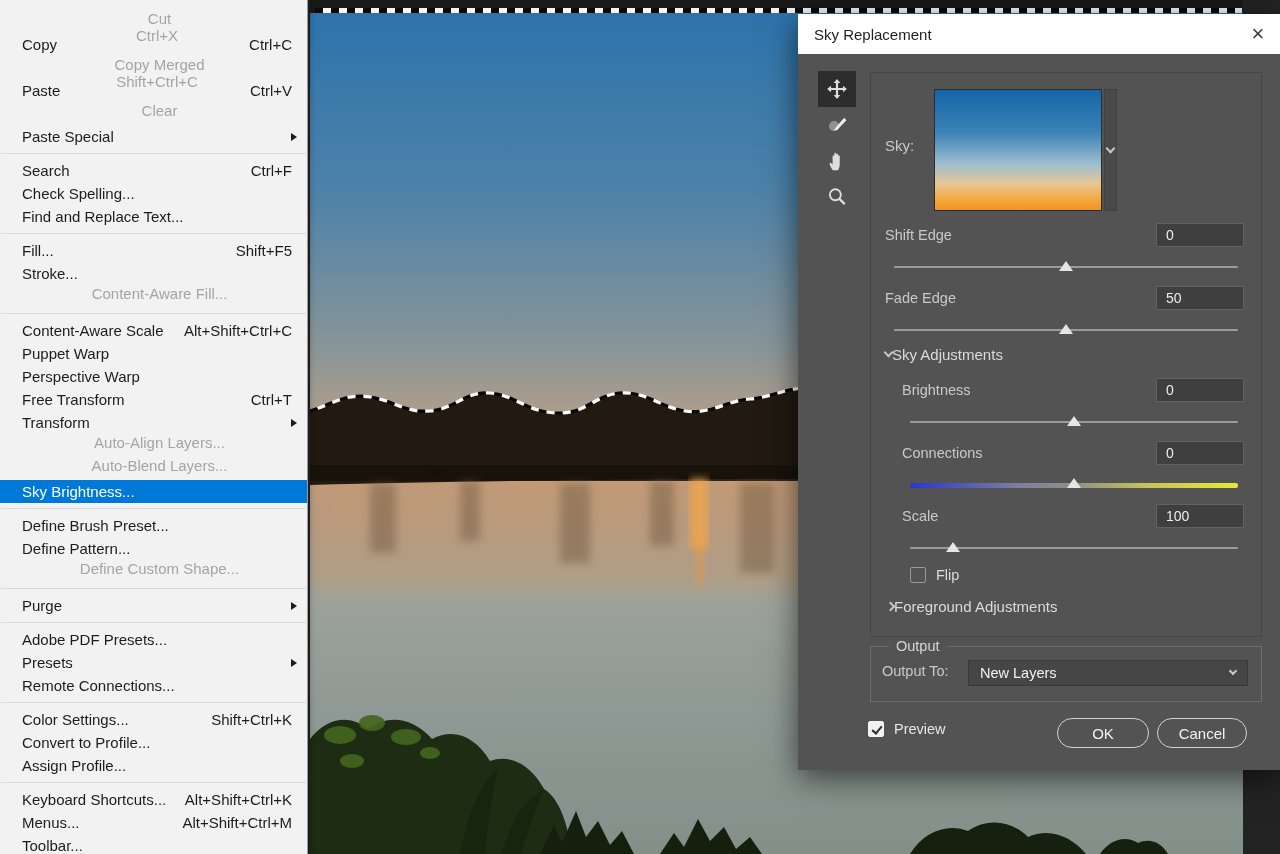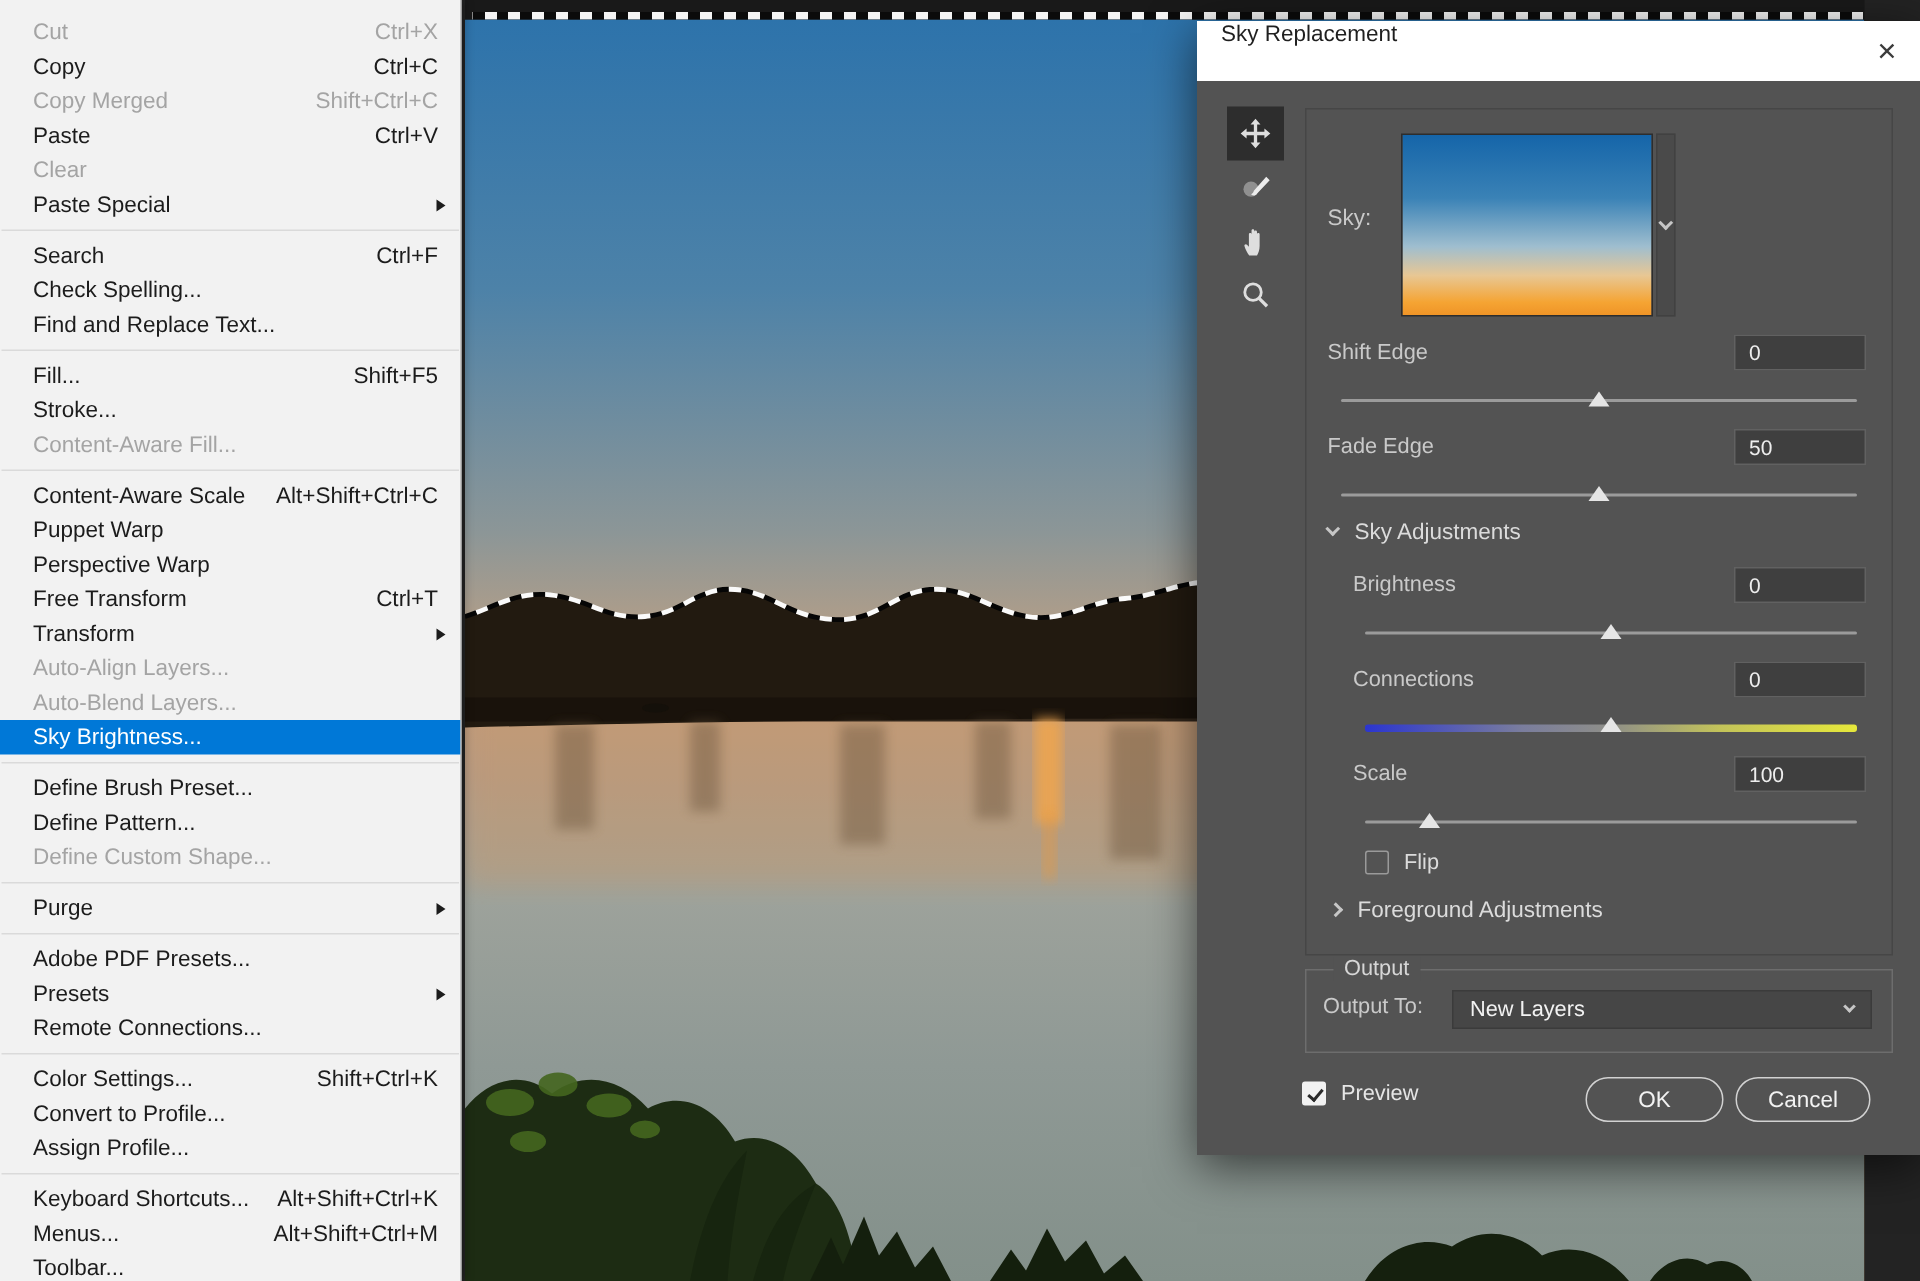--- a/index.html
+++ b/index.html
@@ -12,30 +12,30 @@
     background:repeating-linear-gradient(90deg,#0b0b0b 0 8px,#f4f4f4 8px 16px); }
   .photo { position:absolute; left:0; top:13px; }
 
   
   .menu { position:absolute; left:0; top:0; width:308px; height:854px; background:#f2f2f2;
     border-right:1px solid #9a9a9a; padding-top:10px; font-size:15px; color:#1c1c1c; overflow:hidden;
     box-shadow:2px 0 6px rgba(0,0,0,.25); }
   .menu-item { display:flex; align-items:center; height:23px; padding:0 10px 0 22px; white-space:nowrap; }
   .menu-item .mi-label { flex:1; }
   .menu-item .mi-sc { margin-right:5px; }
-  .menu-item.disabled { color:#a4a4a4; }
+  .menu-item.disabled { color:#a4a4a4;flex-direction:column; }
   .menu-item.highlighted { color:#fff; }
   .mi-arrow { width:0; height:0; border-top:4.5px solid transparent; border-bottom:4.5px solid transparent;
     border-left:6px solid currentColor; margin-left:4px; }
   .menu-sep { height:1px; background:#dadada; margin:5px 1px; }
 
   
   .dialog { position:absolute; left:798px; top:14px; width:482px; height:756px; background:#535353;
     box-shadow:0 8px 30px rgba(0,0,0,.6); font-size:14px; }
-  .titlebar { height:40px; background:#ffffff; display:flex; align-items:flex-start; padding-left:16px; }
+  .titlebar { height:40px; background:#ffffff; display:flex; align-items:center; padding-left:16px; }
   .title { font-size:15px; color:#1f1f1f; }
   .close { margin-left:auto; width:44px; height:40px; display:flex; align-items:center; justify-content:center;
     font-size:22px; color:#3c3c3c; cursor:pointer; }
   .dbody { position:absolute; left:0; top:40px; right:0; bottom:0; }
 
   .tool { position:absolute; left:20px; width:38px; height:36px; display:flex; align-items:center; justify-content:center; }
   .tool.selected { background:#2d2d2d; }
 
   .panel { position:absolute; left:72px; top:18px; width:392px; height:565px; border:1px solid #464646; }
 
@@ -51,21 +51,21 @@
   .srow { position:absolute; left:0; width:100%; height:24px; }
   .slabel { position:absolute; left:14px; line-height:24px; color:#c9c9c9; font-size:14.5px; }
   .slabel.indent { left:31px; }
   .sval { position:absolute; left:285px; top:0; width:88px; height:24px; background:#3f3f3f;
     border:1px solid #616161; color:#ededed; padding-left:9px; line-height:22px; font-size:14px; }
   .strack { position:absolute; height:2px; background:#9b9b9b; border-radius:1px; cursor:pointer; }
   .strack.temp { height:5px; border-radius:2px; }
   .sthumb { position:absolute; top:-5px; width:0; height:0; border-left:7px solid transparent;
     border-right:7px solid transparent; border-bottom:10px solid #e5e5e5; transform:translateX(-50%); cursor:pointer; }
 
-  .hdr { position:absolute; left:14px; display:flex; align-items:center; gap:11px; color:#dbdbdb; font-size:15px; cursor:pointer; }
+  .hdr { position:absolute; left:14px; display:flex; align-items:center; color:#dbdbdb; font-size:15px; cursor:pointer; }
   .flip-row { position:absolute; left:39px; top:494px; display:flex; align-items:center; gap:10px; color:#dbdbdb; font-size:14.5px; }
 
   .checkbox { width:16px; height:16px; border:1px solid #9a9a9a; border-radius:2px; background:transparent;
     position:relative; cursor:pointer; flex:0 0 auto; }
   .checkbox.checked { background:#f2f2f2; border-color:#f2f2f2; }
   .checkbox.checked::after { content:''; position:absolute; left:4.5px; top:1.5px; width:4px; height:8px;
     border-right:2px solid #2b2b2b; border-bottom:2px solid #2b2b2b; transform:rotate(40deg); }
 
   .output-fs { position:absolute; left:72px; top:592px; width:392px; height:56px; border:1px solid #6d6d6d; }
   .out-legend { position:absolute; left:18px; top:-9px; background:#535353; padding:0 7px; color:#d6d6d6; font-size:14.5px; }

